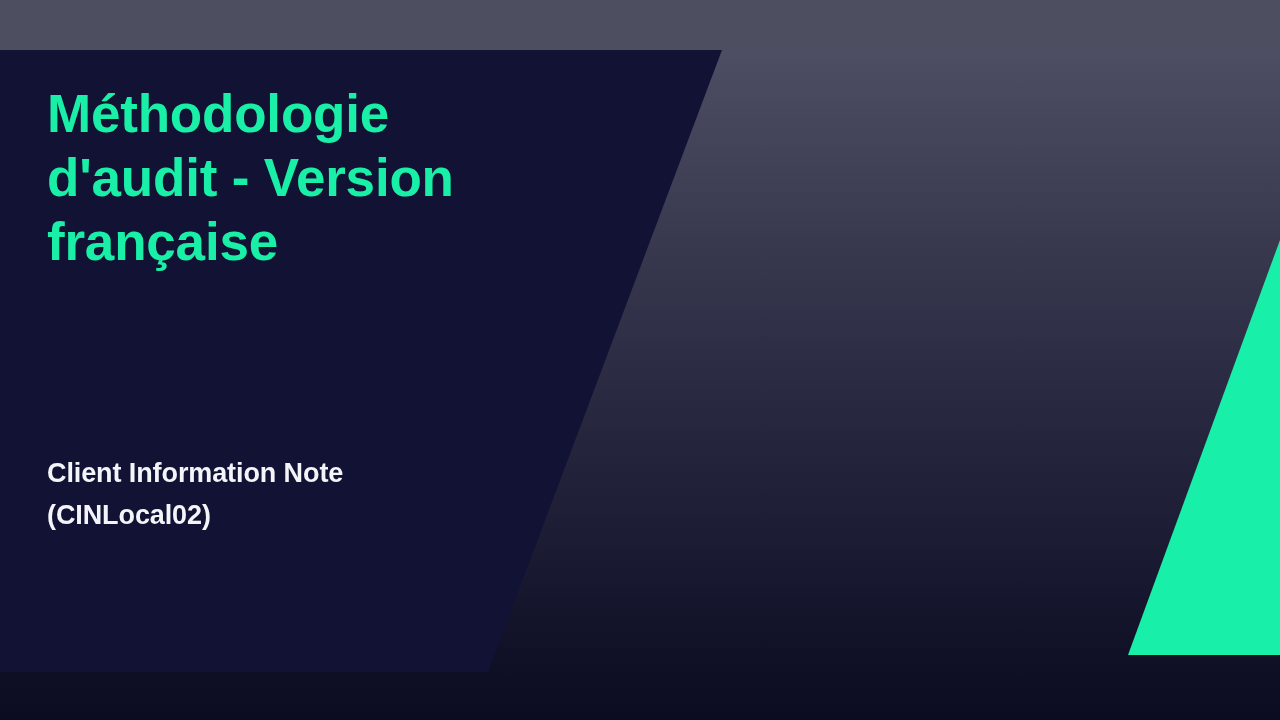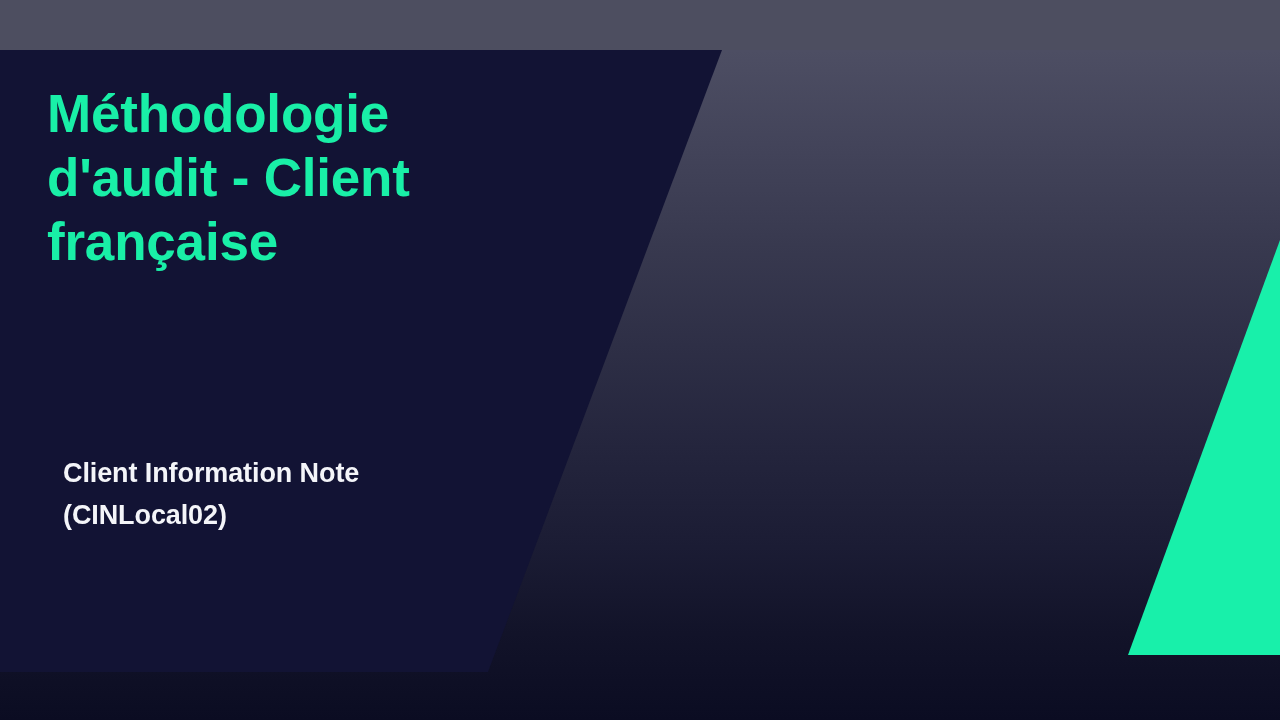--- a/index.html
+++ b/index.html
@@ -68,21 +68,21 @@
     font-size: 53px;
     line-height: 64px;
     font-weight: bold;
     letter-spacing: -0.2px;
     color: #19efa7;
     white-space: pre-line;
   }
 
   #subtitle-block {
     position: absolute;
-    left: 63px;
+    left: 47px;
     top: 452px;
     width: 470px;
   }
   #slide-subtitle {
     margin: 0;
     font-size: 27px;
     line-height: 42px;
     font-weight: bold;
     letter-spacing: -0.1px;
     color: #f4f5f9;
@@ -99,21 +99,21 @@
   <div id="accent-wedge">
     <svg width="180" height="432" viewBox="0 0 180 432" xmlns="http://www.w3.org/2000/svg" aria-hidden="true">
       <polygon points="180,10 180,425 28,425" fill="#18f0aa"></polygon>
     </svg>
   </div>
 
   <div id="title-panel"></div>
 
   <div id="title-block">
     <h1 id="slide-title">Méthodologie
-d'audit - Client
+d'audit - Version
 française</h1>
   </div>
 
   <div id="subtitle-block">
     <p id="slide-subtitle">Client Information Note
 (CINLocal02)</p>
   </div>
 
 </div>
 

